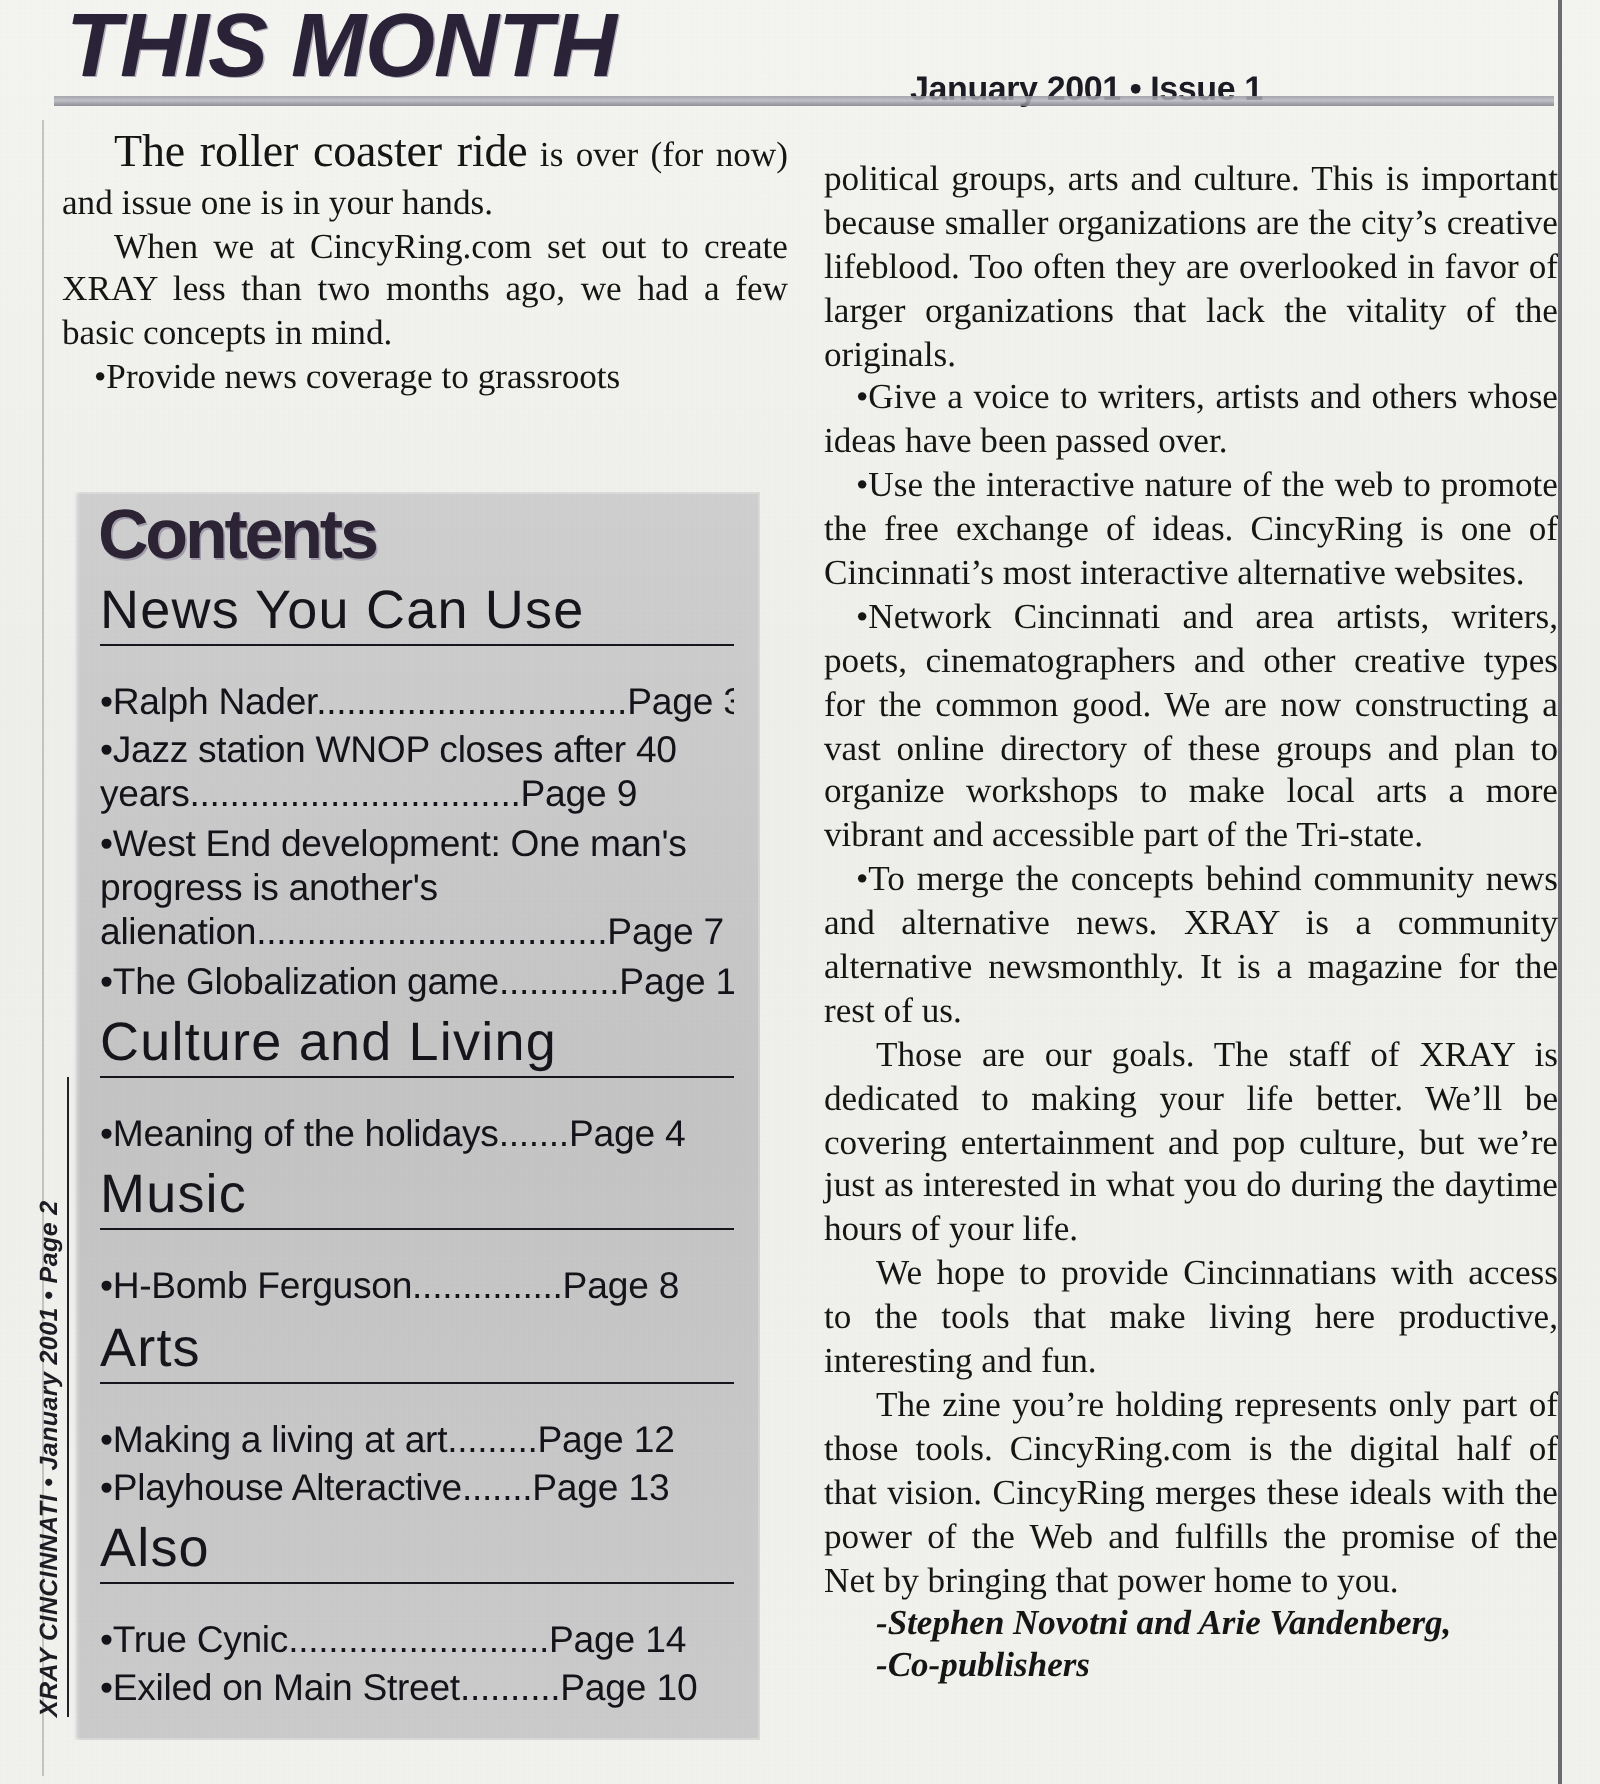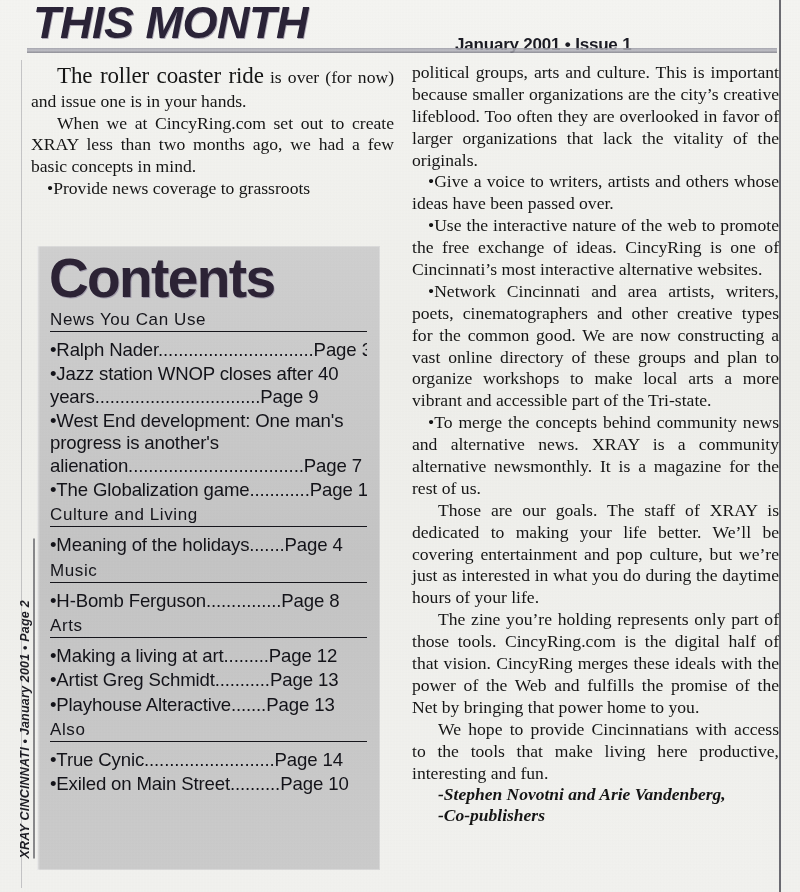--- a/index.html
+++ b/index.html
@@ -128,21 +128,21 @@
   .col-left  { left: 31px;  width: 363px; }
   .col-right { left: 412px; width: 367px; }
 
   .col p {
     margin: 0 0 0 0;
     text-indent: 26px;
   }
   .col p.bullet {
     text-indent: 16px;
   }
-  .col p.noindent { text-indent: 0; }
+  .col p.noindent { text-indent: 0; margin-top: 17px; }
   .col p.lastline { text-align: left; }
 
   .lead-in {
     font-size: 23px;
     letter-spacing: -0.1px;
   }
 
   .byline {
     margin-top: 4px;
     font-style: italic;
@@ -165,38 +165,38 @@
     box-shadow: inset 0 0 0 1px rgba(255,255,255,.25);
     padding: 0;
     overflow: hidden;
     font-family: "Liberation Sans", "DejaVu Sans", sans-serif;
     color: #14141a;
   }
   .contents-title {
     margin: 4px 0 0 12px;
     font-family: "Liberation Sans", "DejaVu Sans", sans-serif;
     font-weight: 700;
-    font-size: 55px;
+    font-size: 35px;
     letter-spacing: -1.6px;
     line-height: 1.02;
     color: #2d2436;
     text-shadow: 0.8px 0.8px 0 rgba(120,110,140,.5);
   }
   .section {
     margin: 4px 13px 0 13px;
   }
   .section-head {
     font-family: "Liberation Sans", "DejaVu Sans", sans-serif;
     font-weight: 400;
-    font-size: 17px;
+    font-size: 27px;
     letter-spacing: .6px;
     color: #16161c;
     border-bottom: 1.6px solid #16161c;
     padding: 0 0 1px 0;
-    margin-bottom: 7px;
+    margin-bottom: 17px;
     white-space: nowrap;
   }
   .toc-item {
     font-size: 18.6px;
     line-height: 1.2;
     letter-spacing: -0.15px;
     color: #14141a;
     margin: 2px 0 0 0;
     white-space: nowrap;
     overflow: hidden;
@@ -235,22 +235,22 @@
     <p class="bullet">•Provide news coverage to grassroots</p>
   </div>
 
   <div class="col col-right">
     <p class="noindent">political groups, arts and culture. This is important because smaller organizations are the city’s creative lifeblood. Too often they are overlooked in favor of larger organizations that lack the vitality of the originals.</p>
     <p class="bullet">•Give a voice to writers, artists and others whose ideas have been passed over.</p>
     <p class="bullet">•Use the interactive nature of the web to promote the free exchange of ideas. CincyRing is one of Cincinnati’s most interactive alternative websites.</p>
     <p class="bullet">•Network Cincinnati and area artists, writers, poets, cinematographers and other creative types for the common good. We are now constructing a vast online directory of these groups and plan to organize workshops to make local arts a more vibrant and accessible part of the Tri-state.</p>
     <p class="bullet">•To merge the concepts behind community news and alternative news. XRAY is a community alternative newsmonthly. It is a magazine for the rest of us.</p>
     <p>Those are our goals. The staff of XRAY is dedicated to making your life better. We’ll be covering entertainment and pop culture, but we’re just as interested in what you do during the daytime hours of your life.</p>
+    <p>We hope to provide Cincinnatians with access to the tools that make living here productive, interesting and fun.</p>
     <p>The zine you’re holding represents only part of those tools. CincyRing.com is the digital half of that vision. CincyRing merges these ideals with the power of the Web and fulfills the promise of the Net by bringing that power home to you.</p>
-    <p>We hope to provide Cincinnatians with access to the tools that make living here productive, interesting and fun.</p>
     <p class="byline">-Stephen Novotni and Arie Vandenberg,</p>
     <p class="byline">-Co-publishers</p>
   </div>
 
   <div class="contents">
     <div class="contents-title">Contents</div>
     <div id="contents-sections">
         <div class="section">
           <div class="section-head">News  You Can Use</div>
           <div class="toc-item"><span>•Ralph Nader</span><span class="dots">...............................</span><span class="pg">Page 3</span></div>
@@ -262,21 +262,20 @@
           <div class="section-head">Culture and Living</div>
           <div class="toc-item"><span> •Meaning of the holidays</span><span class="dots">.......</span><span class="pg">Page 4</span></div>
         </div>
         <div class="section">
           <div class="section-head">Music</div>
           <div class="toc-item"><span>•H-Bomb Ferguson</span><span class="dots">...............</span><span class="pg">Page 8</span></div>
         </div>
         <div class="section">
           <div class="section-head">Arts</div>
           <div class="toc-item"><span>•Making a living at art</span><span class="dots">.........</span><span class="pg">Page 12</span></div>
-          <div class="toc-item"><span>•Artist Greg Schmidt</span><span class="dots">...........</span><span class="pg">Page 13</span></div>
           <div class="toc-item"><span>•Playhouse  Alteractive</span><span class="dots">.......</span><span class="pg">Page 13</span></div>
         </div>
         <div class="section">
           <div class="section-head">Also</div>
           <div class="toc-item"><span>•True Cynic</span><span class="dots">..........................</span><span class="pg">Page 14</span></div>
           <div class="toc-item"><span>•Exiled on Main Street</span><span class="dots">..........</span><span class="pg">Page 10</span></div>
         </div>
       </div>
   </div>
 

